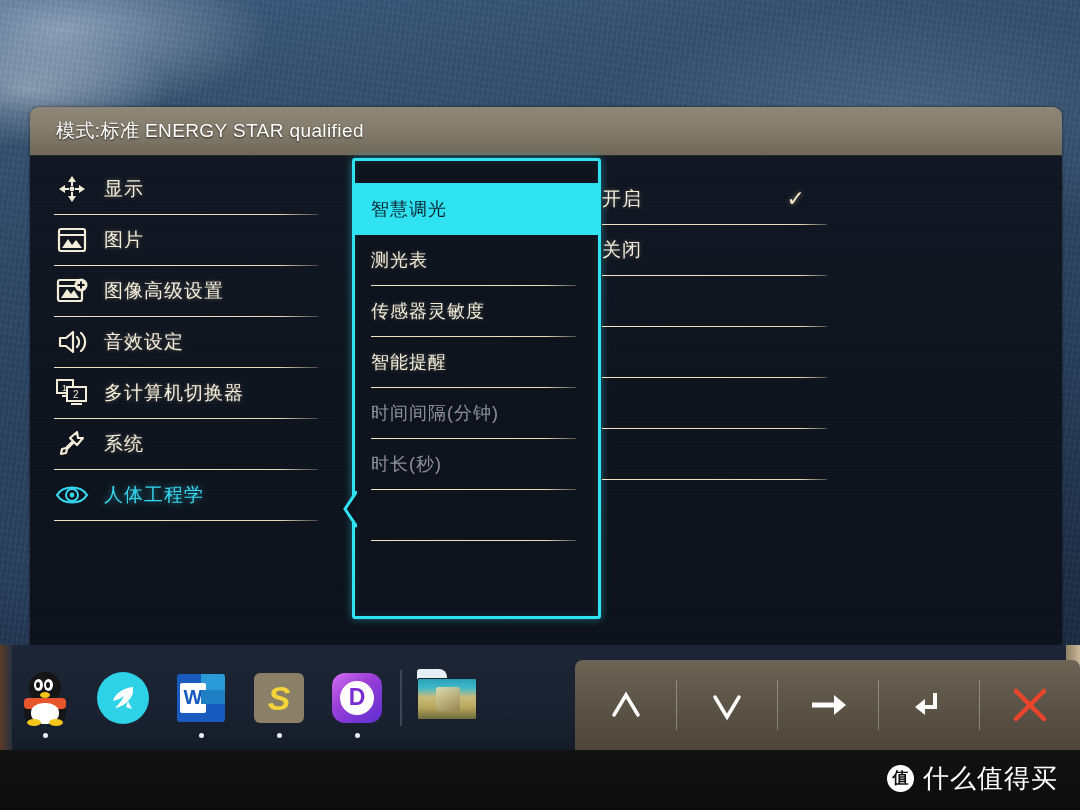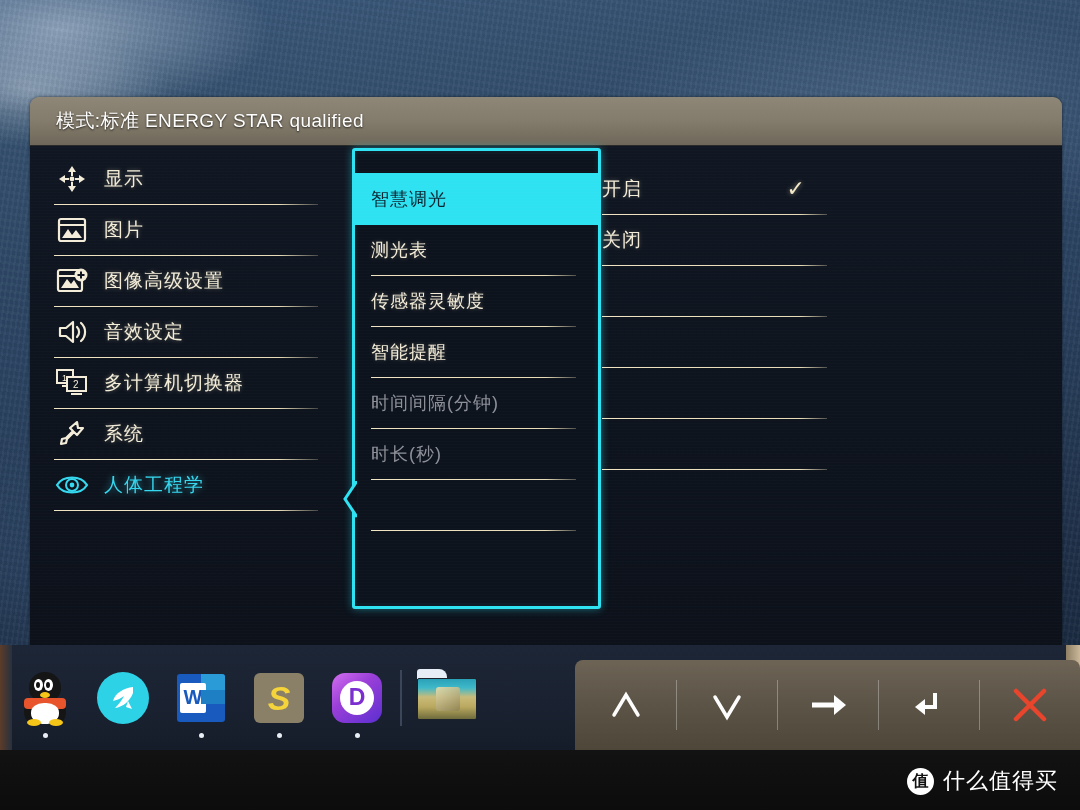--- a/index.html
+++ b/index.html
@@ -102,21 +102,21 @@
     display:flex;align-items:center;
   }
   .osd-btn{flex:1;height:90px;display:flex;align-items:center;justify-content:center;
            position:relative;color:#fdfdfd;}
   .osd-btn + .osd-btn:before{content:"";position:absolute;left:0;top:20px;height:50px;width:1px;
            background:rgba(255,255,255,.30);}
   .osd-btn svg{display:block;}
 
   
   #osd{
-    position:absolute;left:30px;top:97px;width:1032px;height:668px;
+    position:absolute;left:30px;top:107px;width:1032px;height:668px;
     border-radius:9px;overflow:hidden;
     box-shadow:0 0 3px rgba(0,0,0,.6);
   }
   #osd-header{
     height:48px;width:100%;
     background:linear-gradient(180deg,#8e8676 0%,#837b6b 50%,#6f685a 100%);
     display:flex;align-items:center;
     border-bottom:1px solid #2a2a28;
   }
   #osd-title{
@@ -172,21 +172,21 @@
            text-shadow:0 0 5px rgba(243,232,200,.5);}
   .r-rule{height:1px;width:225px;
           background:linear-gradient(90deg,#f0e4c2,#e8dcb8 88%,rgba(232,220,184,.3));}
 
   
   #watermark{
     position:absolute;right:22px;bottom:14px;display:flex;align-items:center;gap:9px;
   }
   #wm-badge{width:27px;height:27px;border-radius:50%;background:#fff;color:#111;
             display:flex;align-items:center;justify-content:center;font-size:16px;font-weight:bold;}
-  #wm-text{color:#ffffff;font-size:22px;letter-spacing:1px;}
+  #wm-text{color:#ffffff;font-size:26px;letter-spacing:1px;}
 
   
   #bezel-left{position:absolute;left:0;top:645px;width:12px;height:105px;
               background:linear-gradient(90deg,#5d3b28,#27313f);}
   #bezel-right{position:absolute;right:0;top:645px;width:14px;height:105px;
                background:linear-gradient(270deg,#cbb89a,#8f7f63);}
 </style>
 </head>
 <body>
 

